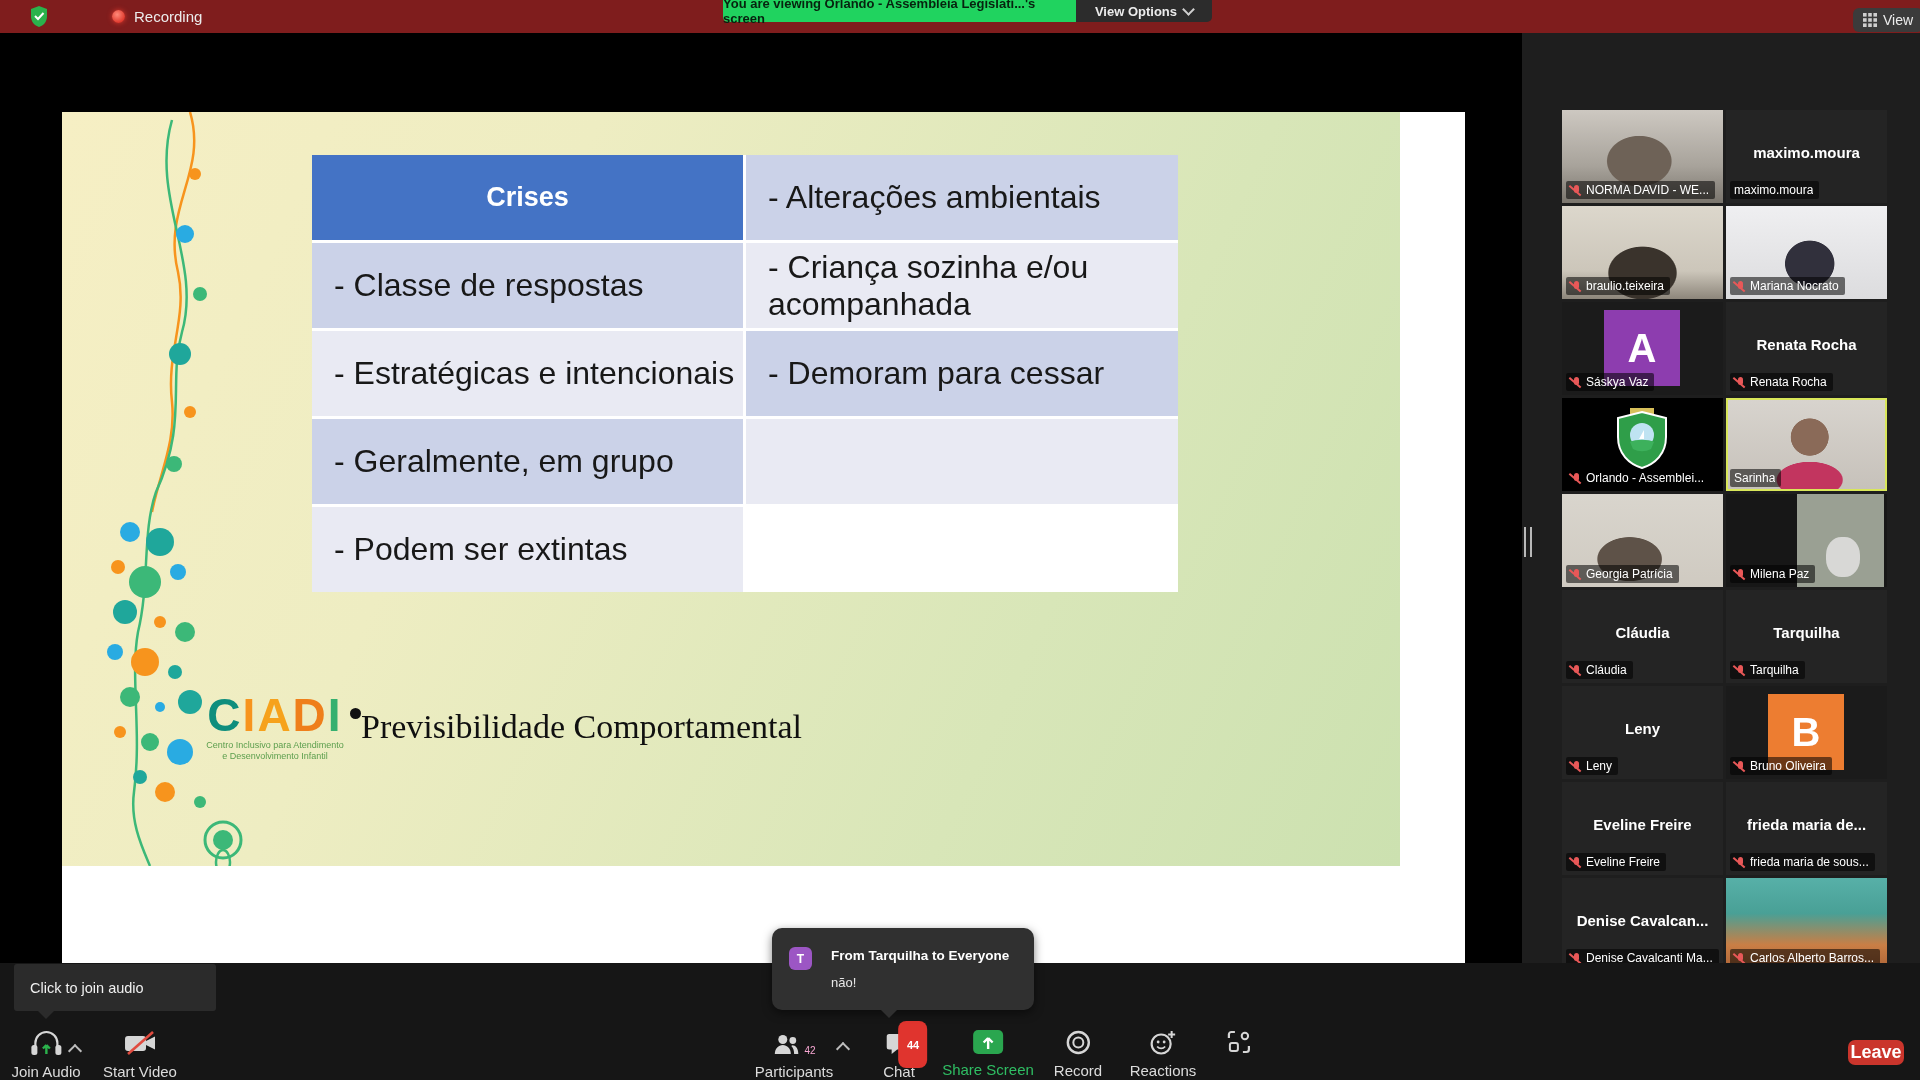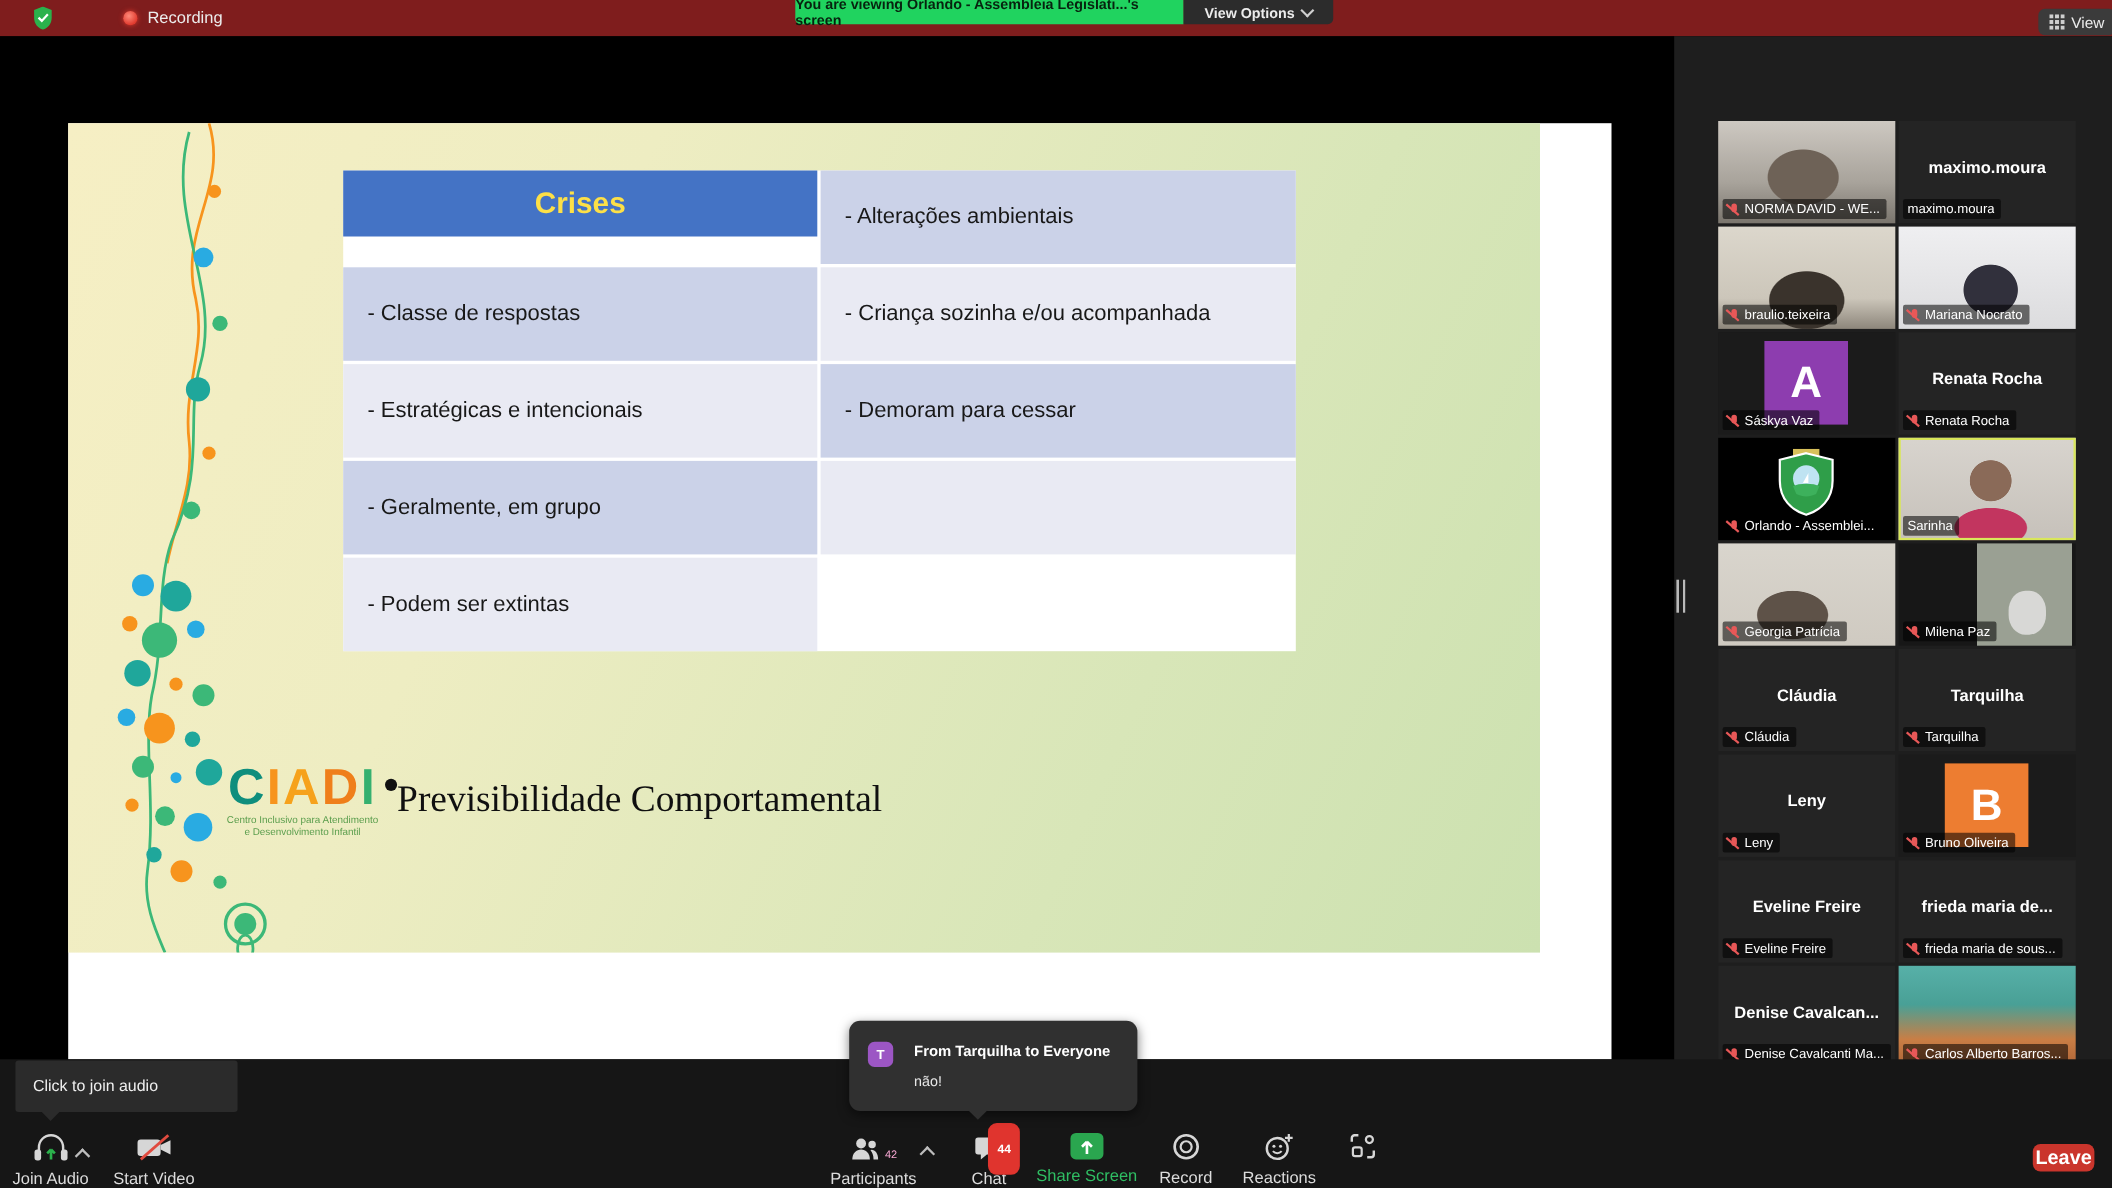--- a/index.html
+++ b/index.html
@@ -26,23 +26,23 @@
 
   
   #main{left:0;top:33px;width:1522px;height:930px;background:#000;}
   #page{left:62px;top:79px;width:1403px;height:851px;background:#fff;}
   #slide{left:0;top:0;width:1338px;height:754px;
          background:linear-gradient(115deg,#f6efc4 0%,#eeedc2 32%,#d8e6b8 72%,#cce1b0 100%);}
 
   
   #ptable{left:250px;top:43px;width:866px;background:#fff;display:grid;
           grid-template-columns:431px 432px;gap:3px;}
-  .th{height:60px;background:#4473c5;color:#fde047;font-weight:bold;font-size:27px;
+  .th{height:85px;background:#4473c5;color:#ffffff;font-weight:bold;font-size:27px;
       display:flex;align-items:center;justify-content:center;}
-  .td{height:85px;display:flex;align-items:center;padding-left:22px;font-size:20px;color:#181818;}
+  .td{height:85px;display:flex;align-items:center;padding-left:22px;font-size:32px;color:#181818;}
   .row-a{background:#cbd2e8;}
   .row-b{background:#e9eaf3;}
 
   
   #bullet-line{left:288px;top:596px;display:flex;align-items:flex-start;}
   #bullet-dot{width:11px;height:11px;border-radius:50%;background:#111;}
   #bullet-text{font-family:"Liberation Serif",serif;font-size:34px;color:#101010;}
 
   
   #logo{left:108px;top:580px;width:210px;text-align:center;}

